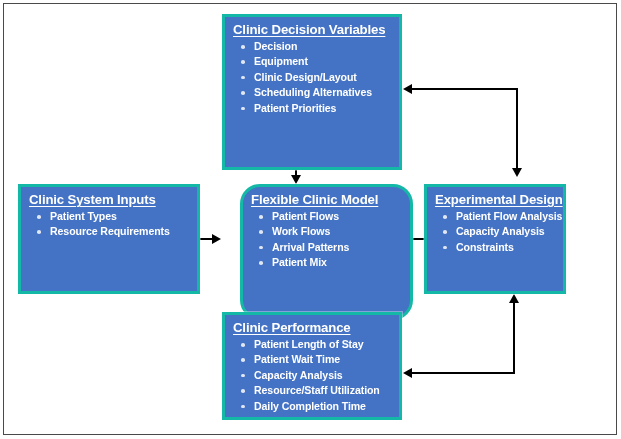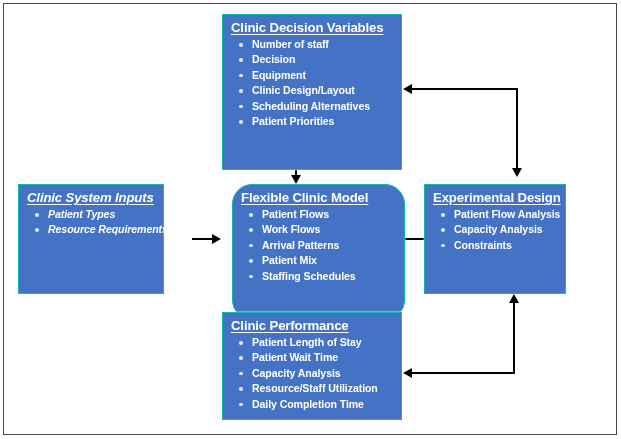--- a/index.html
+++ b/index.html
@@ -21,21 +21,21 @@
     left: 3px;
     top: 3px;
     width: 614px;
     height: 432px;
     border: 1px solid #4a4a4a;
     box-sizing: border-box;
   }
   .box {
     position: absolute;
     background: #4472C4;
-    border: 1px solid #14b8a6;
+    border: 3px solid #14b8a6;
     box-sizing: border-box;
     color: #ffffff;
     padding: 5px 6px 6px 8px;
     box-shadow: 0 0 0 1px rgba(255,255,255,0.35);
   }
   .box-title {
     font-weight: bold;
     font-size: 13.2px;
     line-height: 16px;
     text-decoration: underline;
@@ -94,22 +94,22 @@
     border-top: 9px solid #000000;
   }
   .arrow-up {
     border-left: 5px solid transparent;
     border-right: 5px solid transparent;
     border-bottom: 9px solid #000000;
   }
 
   
   #box-decision      { left: 222px; top: 14px;  width: 180px; height: 156px; }
-  #box-inputs        { left: 18px;  top: 184px; width: 146px; height: 110px; font-style: italic; }
-  #box-model         { left: 232px; top: 184px; width: 173px; height: 136px; border-radius: 20px; }
+  #box-inputs        { left: 18px;  top: 184px; width: 182px; height: 110px; }
+  #box-model         { left: 240px; top: 184px; width: 173px; height: 136px; border-radius: 20px; }
   #box-experimental  { left: 424px; top: 184px; width: 142px; height: 110px; }
   #box-performance   { left: 222px; top: 312px; width: 180px; height: 108px; }
 </style>
 </head>
 <body>
 
 <div id="canvas">
 
   <div id="frame"></div>
 
@@ -131,21 +131,20 @@
   <div class="arrow arrow-down" style="left:291px; top:310px;"></div>
 
   <div class="conn" style="left:411px; top:372px; width:104px; height:2px;"></div>
   <div class="conn" style="left:513px; top:302px; width:2px; height:72px;"></div>
   <div class="arrow arrow-up" style="left:509px; top:294px;"></div>
   <div class="arrow arrow-left" style="left:403px; top:368px;"></div>
 
   <div class="box" id="box-decision">
     <div class="box-title">Clinic Decision Variables</div>
     <ul class="bullets">
-      <li>Number of staff</li>
       <li>Decision</li>
       <li>Equipment</li>
       <li>Clinic Design/Layout</li>
       <li>Scheduling Alternatives</li>
       <li>Patient Priorities</li>
     </ul>
   </div>
 
   <div class="box" id="box-inputs">
     <div class="box-title">Clinic System Inputs</div>
@@ -155,21 +154,20 @@
     </ul>
   </div>
 
   <div class="box" id="box-model">
     <div class="box-title">Flexible Clinic Model</div>
     <ul class="bullets">
       <li>Patient Flows</li>
       <li>Work Flows</li>
       <li>Arrival Patterns</li>
       <li>Patient Mix</li>
-      <li>Staffing Schedules</li>
     </ul>
   </div>
 
   <div class="box" id="box-experimental">
     <div class="box-title">Experimental Design</div>
     <ul class="bullets">
       <li>Patient Flow Analysis</li>
       <li>Capacity Analysis</li>
       <li>Constraints</li>
     </ul>

